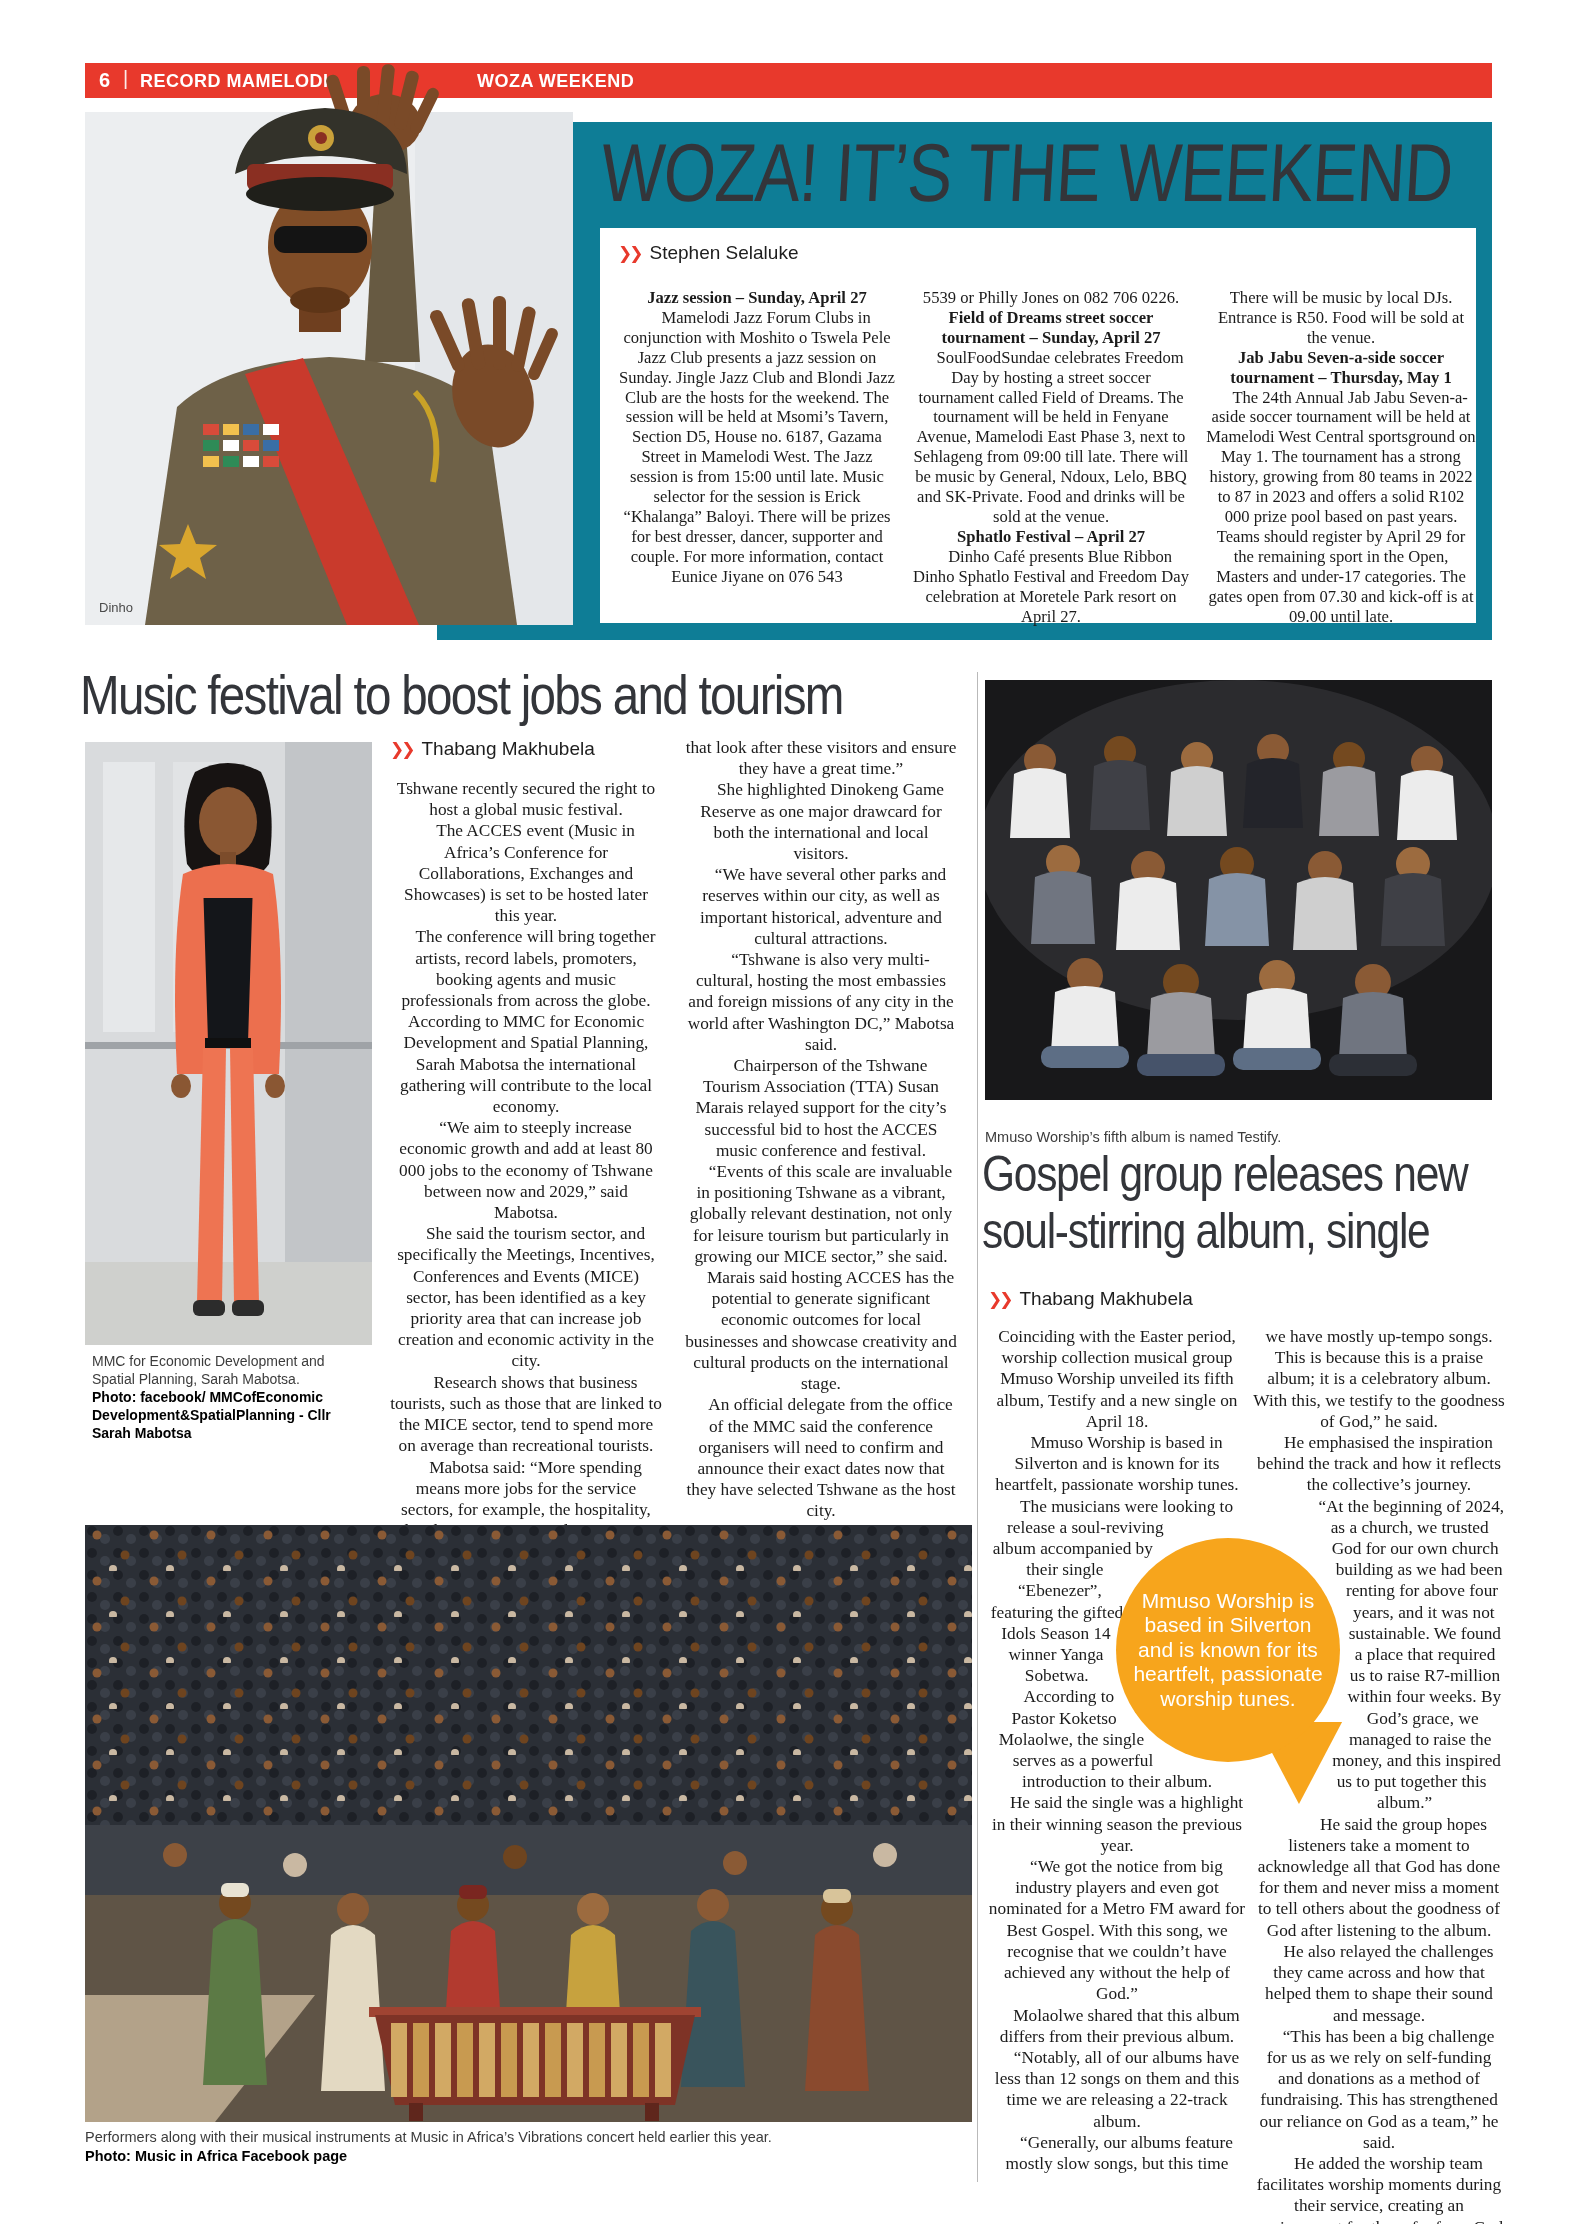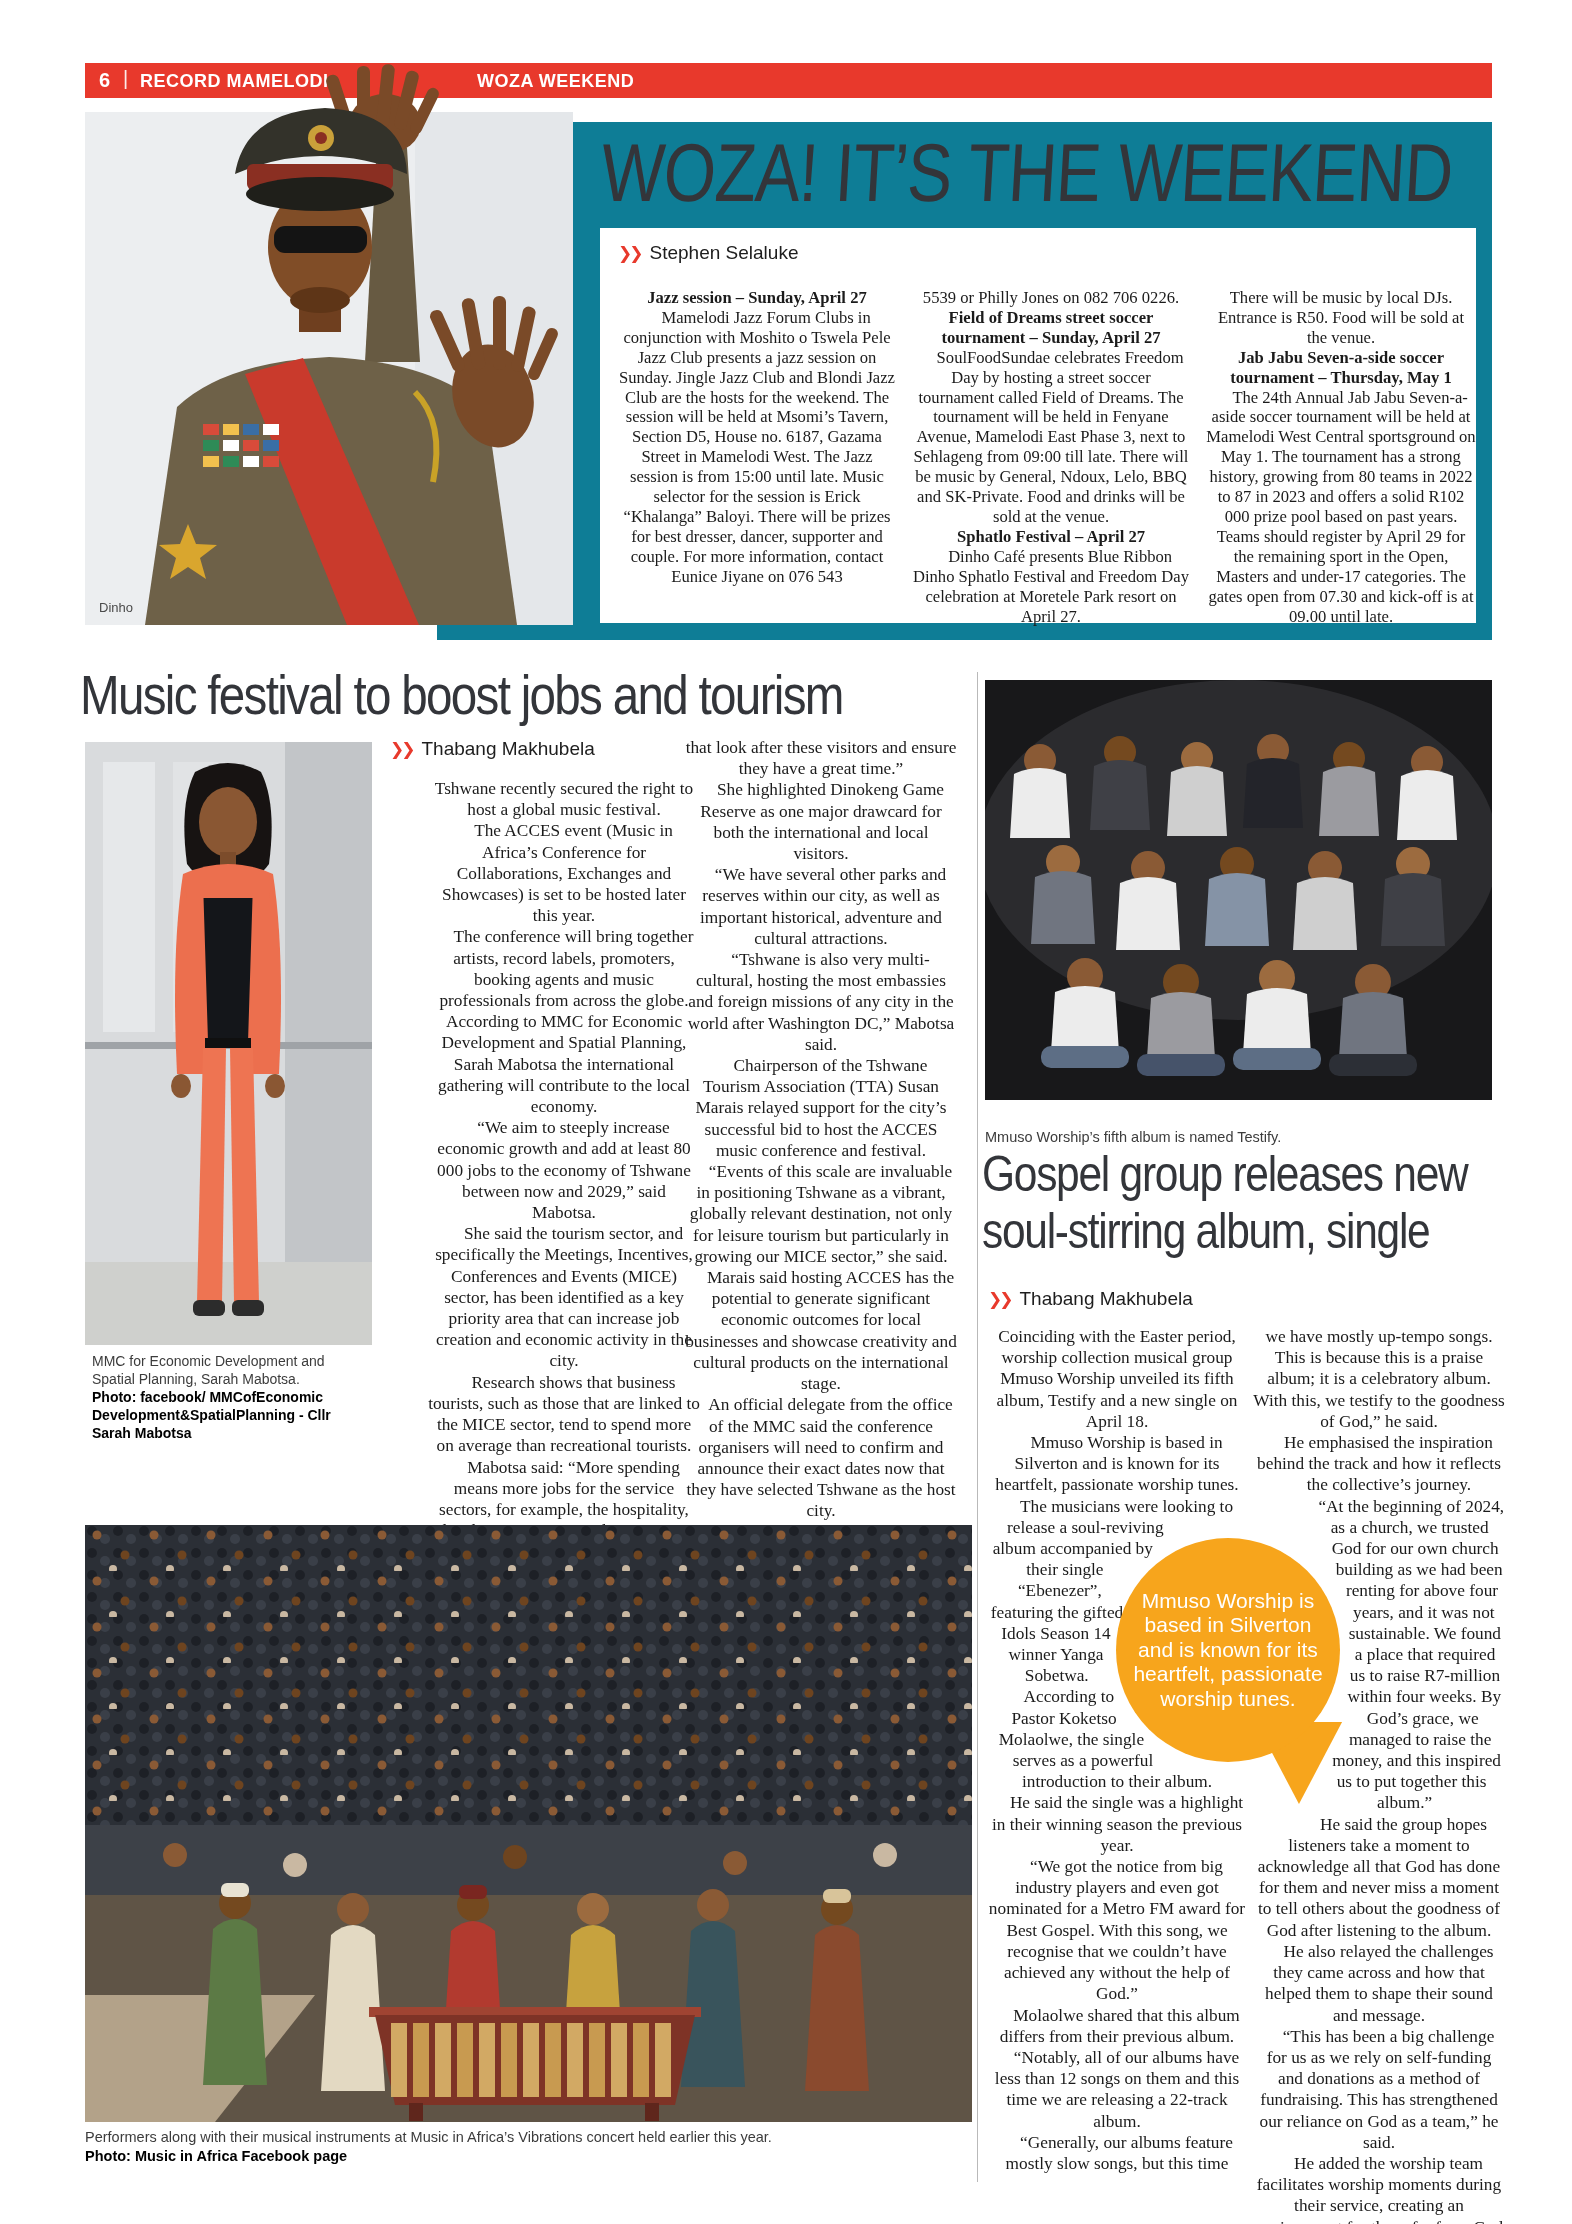--- a/index.html
+++ b/index.html
@@ -162,21 +162,21 @@
   </svg>
 </div>
 <div class="abs cap" style="left:92px;top:1352px;width:272px;">
   <div>MMC for Economic Development and Spatial Planning, Sarah Mabotsa.</div>
   <div class="credit">Photo: facebook/ MMCofEconomic Development&amp;SpatialPlanning - Cllr Sarah Mabotsa</div>
 </div>
 
 <div class="abs byline" style="left:390px;top:738px;">
   <span class="chev">❯❯</span><span>Thabang Makhubela</span>
 </div>
-<div class="abs body" style="left:390px;top:778px;width:272px;margin-left:38px;">
+<div class="abs body" style="left:390px;top:778px;width:272px;">
   <div>Tshwane recently secured the right to host a global music festival.</div>
   <div class="ind">The ACCES event (Music in Africa’s Conference for Collaborations, Exchanges and Showcases) is set to be hosted later this year.</div>
   <div class="ind">The conference will bring together artists, record labels, promoters, booking agents and music professionals from across the globe. According to MMC for Economic Development and Spatial Planning, Sarah Mabotsa the international gathering will contribute to the local economy.</div>
   <div class="ind">“We aim to steeply increase economic growth and add at least 80 000 jobs to the economy of Tshwane between now and 2029,” said Mabotsa.</div>
   <div class="ind">She said the tourism sector, and specifically the Meetings, Incentives, Conferences and Events (MICE) sector, has been identified as a key priority area that can increase job creation and economic activity in the city.</div>
   <div class="ind">Research shows that business tourists, such as those that are linked to the MICE sector, tend to spend more on average than recreational tourists.</div>
   <div class="ind">Mabotsa said: “More spending means more jobs for the service sectors, for example, the hospitality, local tour operators and restaurants</div>
 </div>
 <div class="abs body" style="left:685px;top:737px;width:272px;">
   <div>that look after these visitors and ensure they have a great time.”</div>

